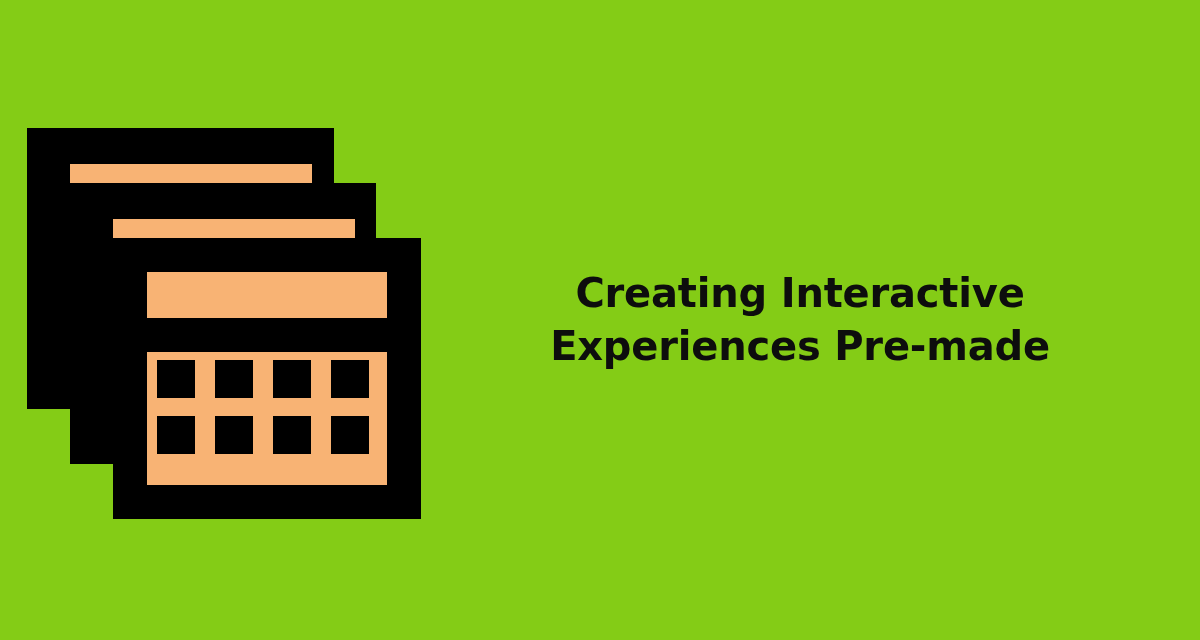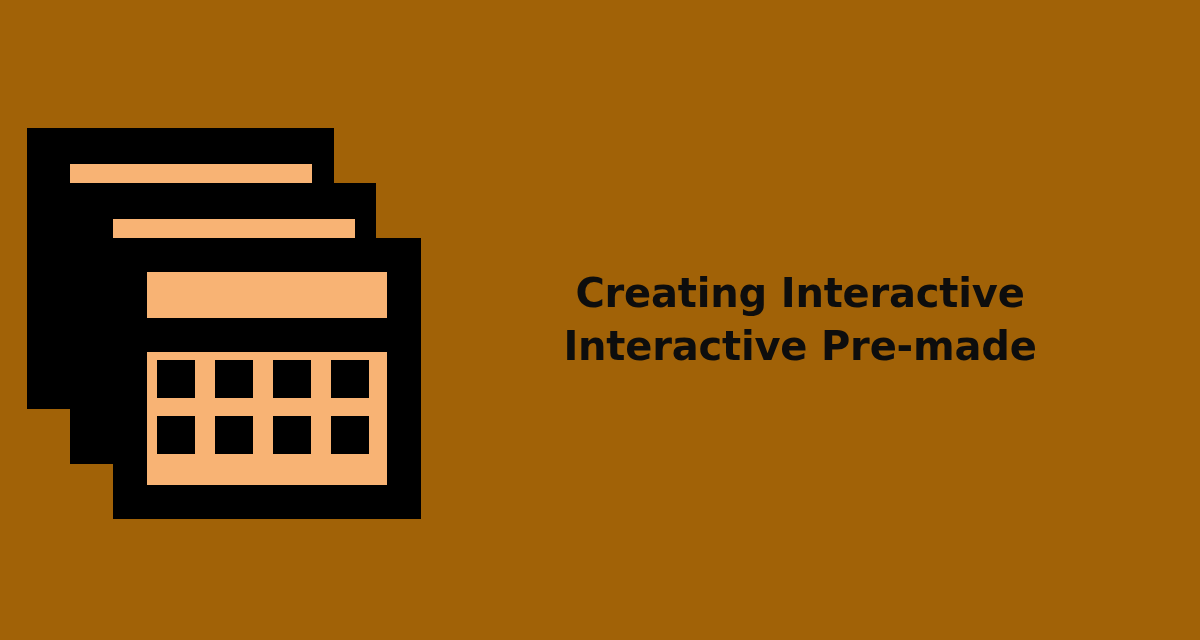--- a/index.html
+++ b/index.html
@@ -10,21 +10,21 @@
     width: 1200px;
     height: 640px;
     overflow: hidden;
     font-family: "DejaVu Sans", "Liberation Sans", sans-serif;
   }
 
   #banner {
     position: relative;
     width: 1200px;
     height: 640px;
-    background: #a16207;
+    background: #84cc16;
     overflow: hidden;
   }
 
   
   #icon-area {
     position: absolute;
     left: 0px;
     top: 0px;
     width: 470px;
     height: 640px;
@@ -124,17 +124,17 @@
           <rect x="246" y="288" width="38" height="38" fill="#000000"></rect>
           <rect x="304" y="288" width="38" height="38" fill="#000000"></rect>
         </g>
       </svg>
     </div>
   </div>
 
   <div id="headline-block">
     <h1 id="headline">
       <span class="hl-line">Creating Interactive</span>
-      <span class="hl-line">Interactive Pre-made</span>
+      <span class="hl-line">Experiences Pre-made</span>
     </h1>
   </div>
 
 </div>
 
 </body></html>

